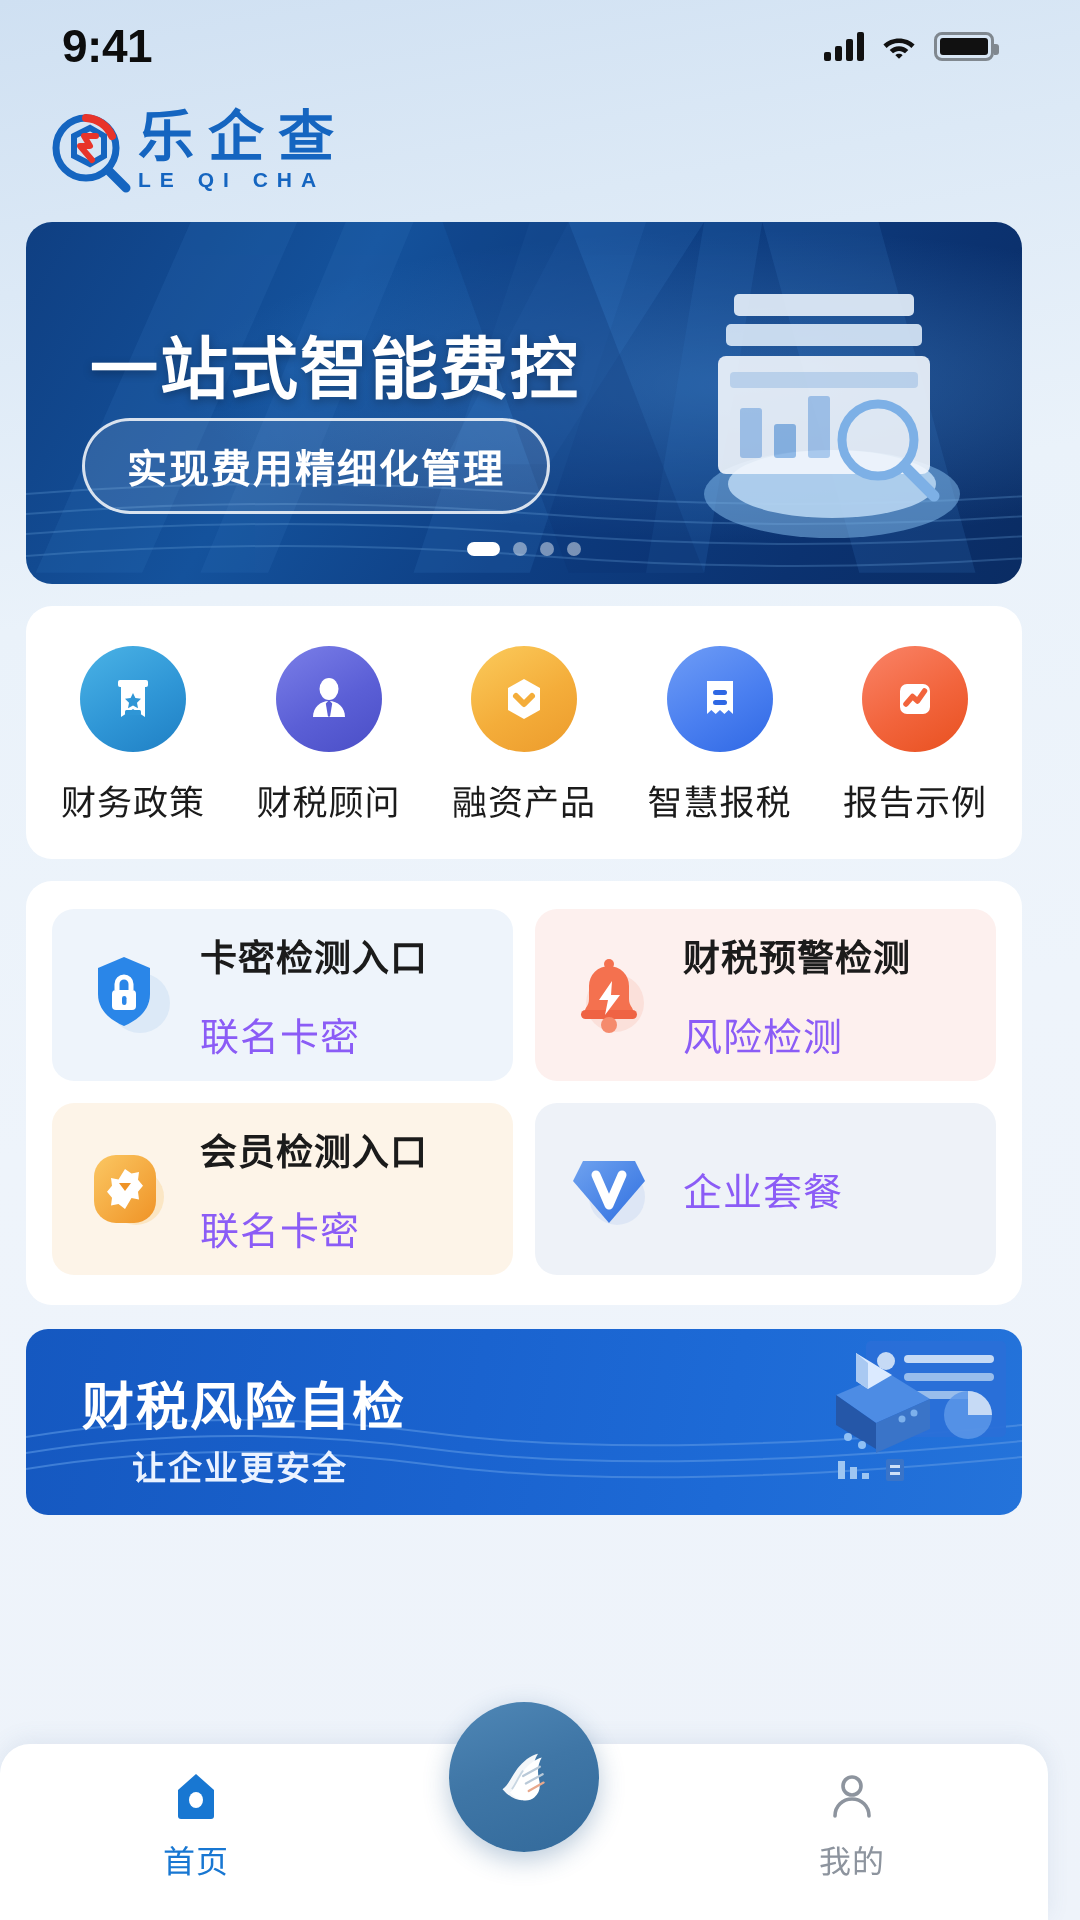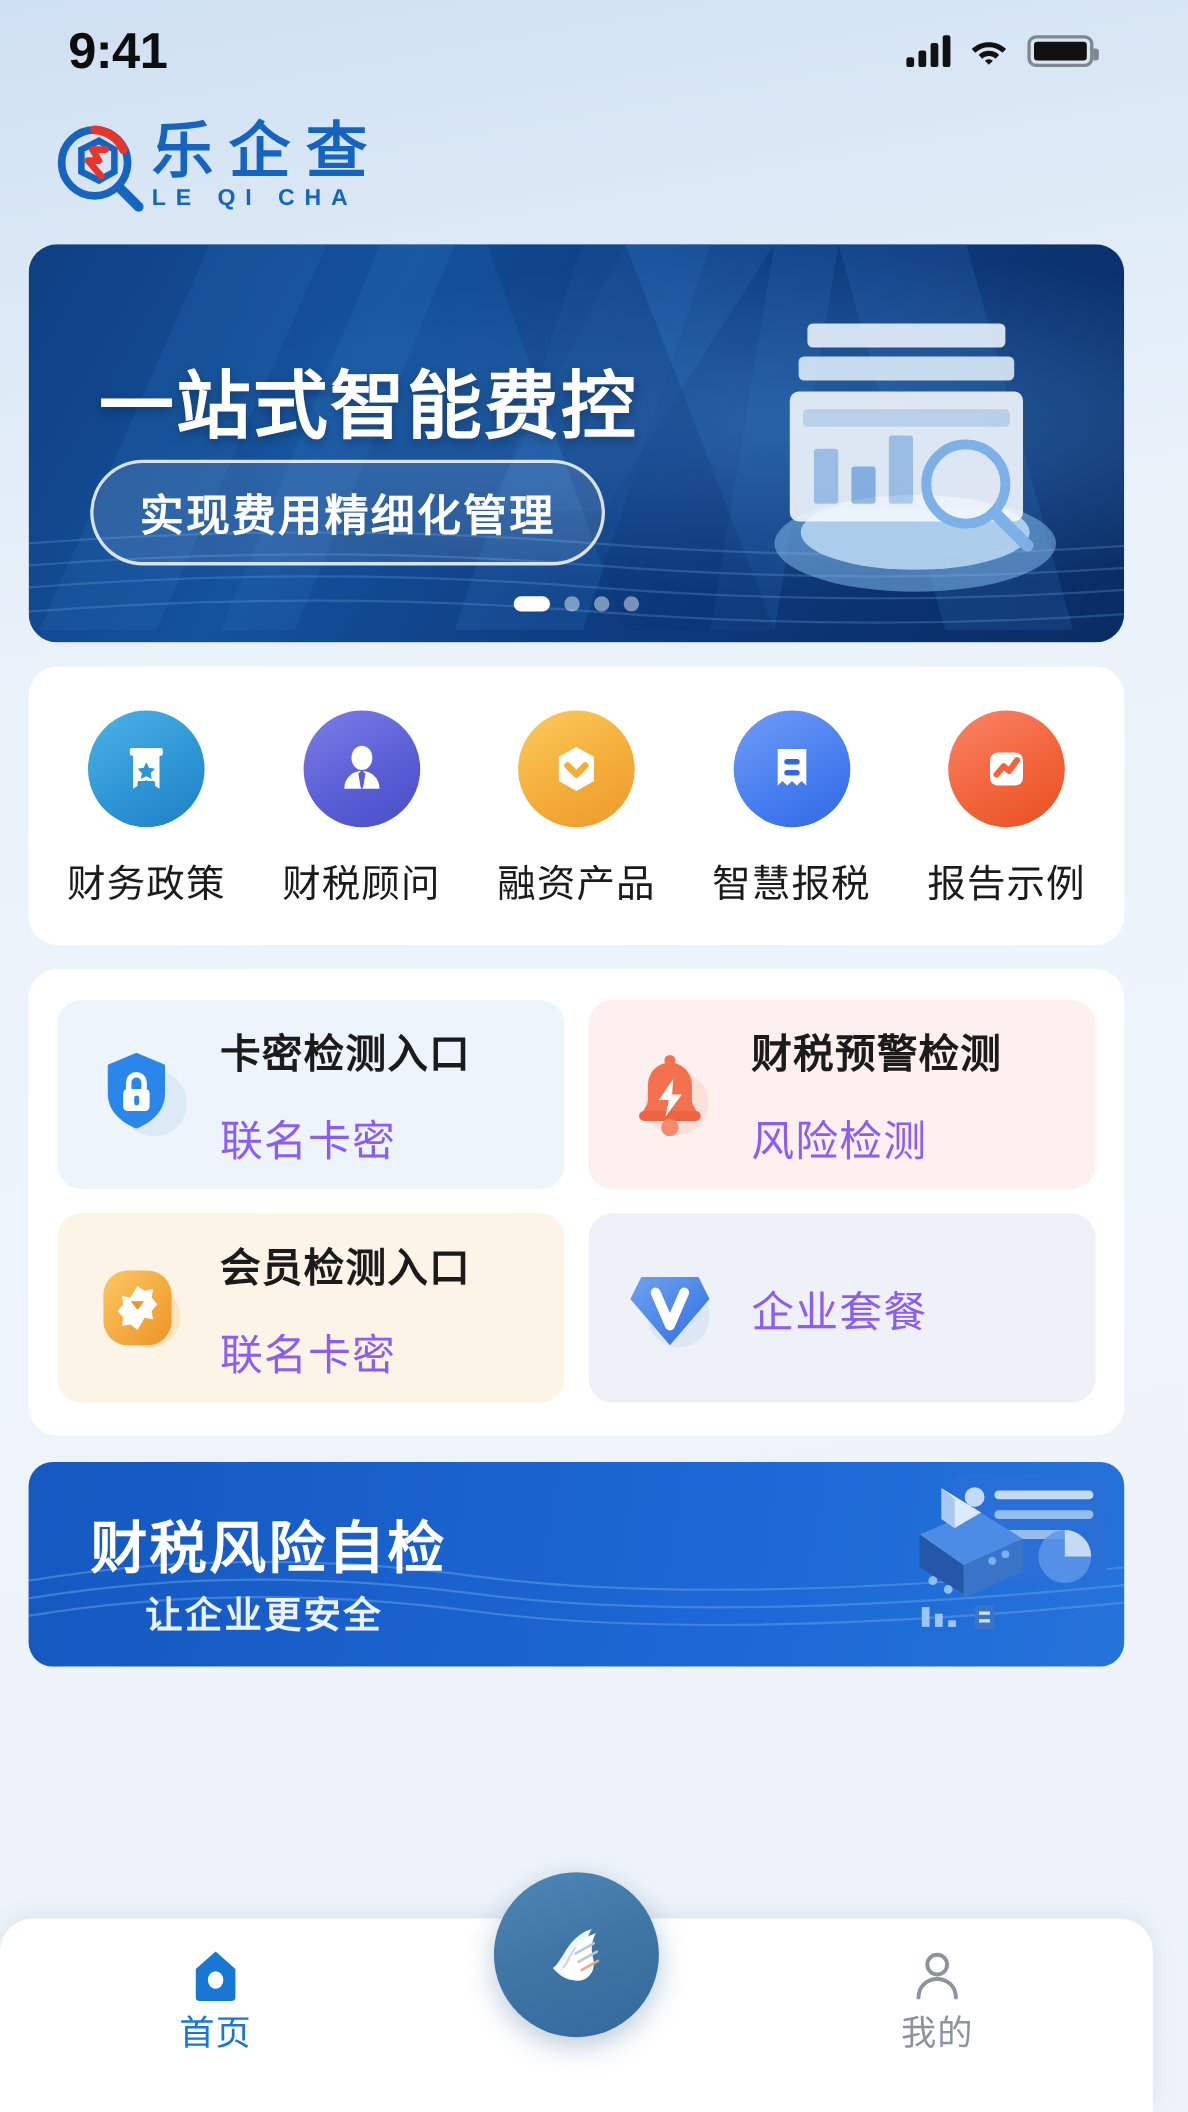--- a/index.html
+++ b/index.html
@@ -93,21 +93,21 @@
   .promo-sub{ position:absolute; left:58px; top:112px; font-size:34px; font-weight:600; color:#eaf2ff; letter-spacing:2px;margin-left:48px; }
   .promo-art{ position:absolute; right:6px; top:4px; width:300px; height:180px; }
 
   
   .tabbar{
     position:absolute; left:0; right:0; bottom:0; height:176px;
     background:#fff; border-radius:30px 30px 0 0;
     display:flex; align-items:flex-start; justify-content:space-between;
     padding:26px 96px 0; box-shadow:0 -4px 22px rgba(80,110,150,.10);
   }
-  .tab{ width:200px; display:flex; flex-direction:column; align-items:center; }
+  .tab{ width:200px; display:flex; flex-direction:column; align-items:center; gap:14px; }
   .tab-label{ font-size:32px; letter-spacing:1px; color:#8d949e; }
   .tab.active .tab-label{ color:#1877d2; }
   .tab-center{ width:200px; position:relative; }
   .fab{
     position:absolute; left:50%; top:-68px; transform:translateX(-50%);
     width:150px; height:150px; border-radius:50%;
     background:linear-gradient(160deg,#4f87b6 0%,#3f76a6 45%,#336a9b 100%);
     display:flex; align-items:center; justify-content:center;
     box-shadow:0 8px 26px rgba(40,90,140,.32);
   }

